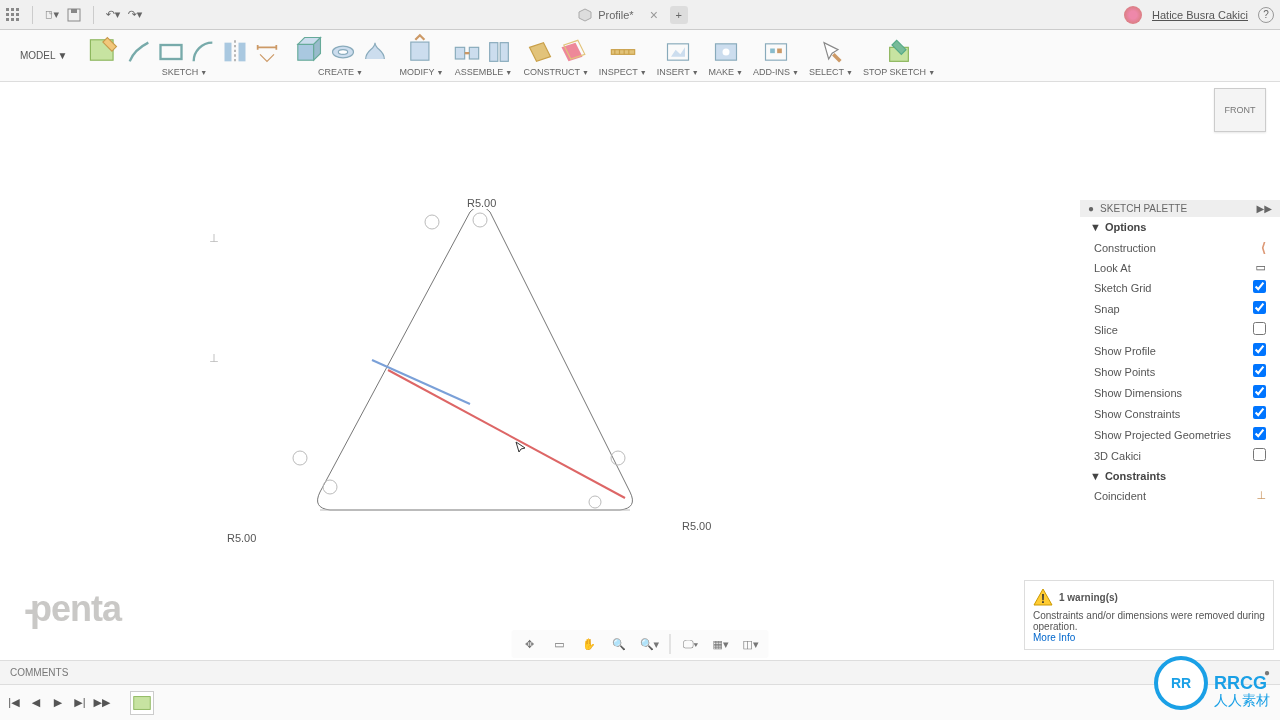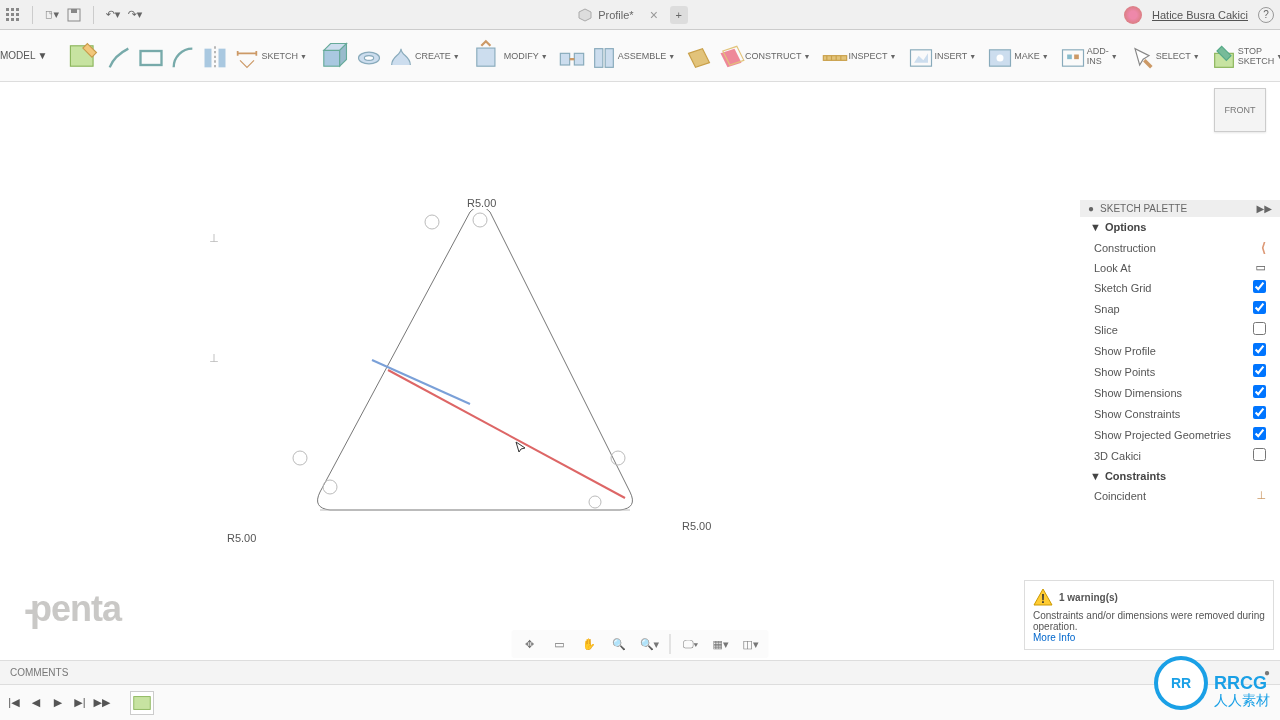--- a/index.html
+++ b/index.html
@@ -15,23 +15,23 @@
 .titlebar .center { flex: 1; display: flex; align-items: center; justify-content: center; gap: 6px; color: #666; }
 .titlebar .center .cube { width: 14px; height: 14px; }
 .titlebar .tab-close { color: #999; margin-left: 10px; font-size: 14px; }
 .titlebar .tab-add { width: 18px; height: 18px; background: #ddd; border-radius: 3px; display: flex; align-items: center; justify-content: center; color: #666; margin-left: 6px; }
 .titlebar .right { display: flex; align-items: center; gap: 10px; }
 .titlebar .avatar { width: 18px; height: 18px; border-radius: 50%; background: radial-gradient(circle,#e8a 30%,#c76 100%); }
 .titlebar .user { color: #555; text-decoration: underline; }
 .titlebar .help { width: 16px; height: 16px; border: 1px solid #999; border-radius: 50%; display: flex; align-items: center; justify-content: center; font-size: 10px; color: #666; }
 
 
-.ribbon { height: 52px; background: #fafafa; border-bottom: 1px solid #ddd; display: flex; align-items: center; }
+.ribbon { height: 52px; background: #fafafa; border-bottom: 1px solid #ddd; display: flex; align-items: center; padding-left: 20px; }
 .workspace { display: flex; align-items: center; gap: 2px; color: #555; font-size: 10px; margin-right: 20px; }
-.tool-group { display: flex; flex-direction: row; align-items: center; margin-right: 10px; }
+.tool-group { display: flex; flex-direction: column; align-items: center; margin-right: 10px; }
 .tool-icons { display: flex; gap: 4px; align-items: flex-end; height: 32px; }
 .tool-icon { width: 28px; height: 28px; display: flex; align-items: center; justify-content: center; }
 .tool-icon.big { width: 34px; height: 32px; }
 .tool-label { font-size: 9px; color: #666; margin-top: 1px; display: flex; align-items: center; gap: 2px; }
 .tool-label .arrow { font-size: 7px; }
 
 
 .browser-panel { position: absolute; left: 0; top: 82px; width: 240px; }
 .browser-header { background: #eee; padding: 3px 6px; font-size: 10px; color: #666; display: flex; align-items: center; gap: 4px; }
 .browser-header .collapse { font-size: 9px; }

